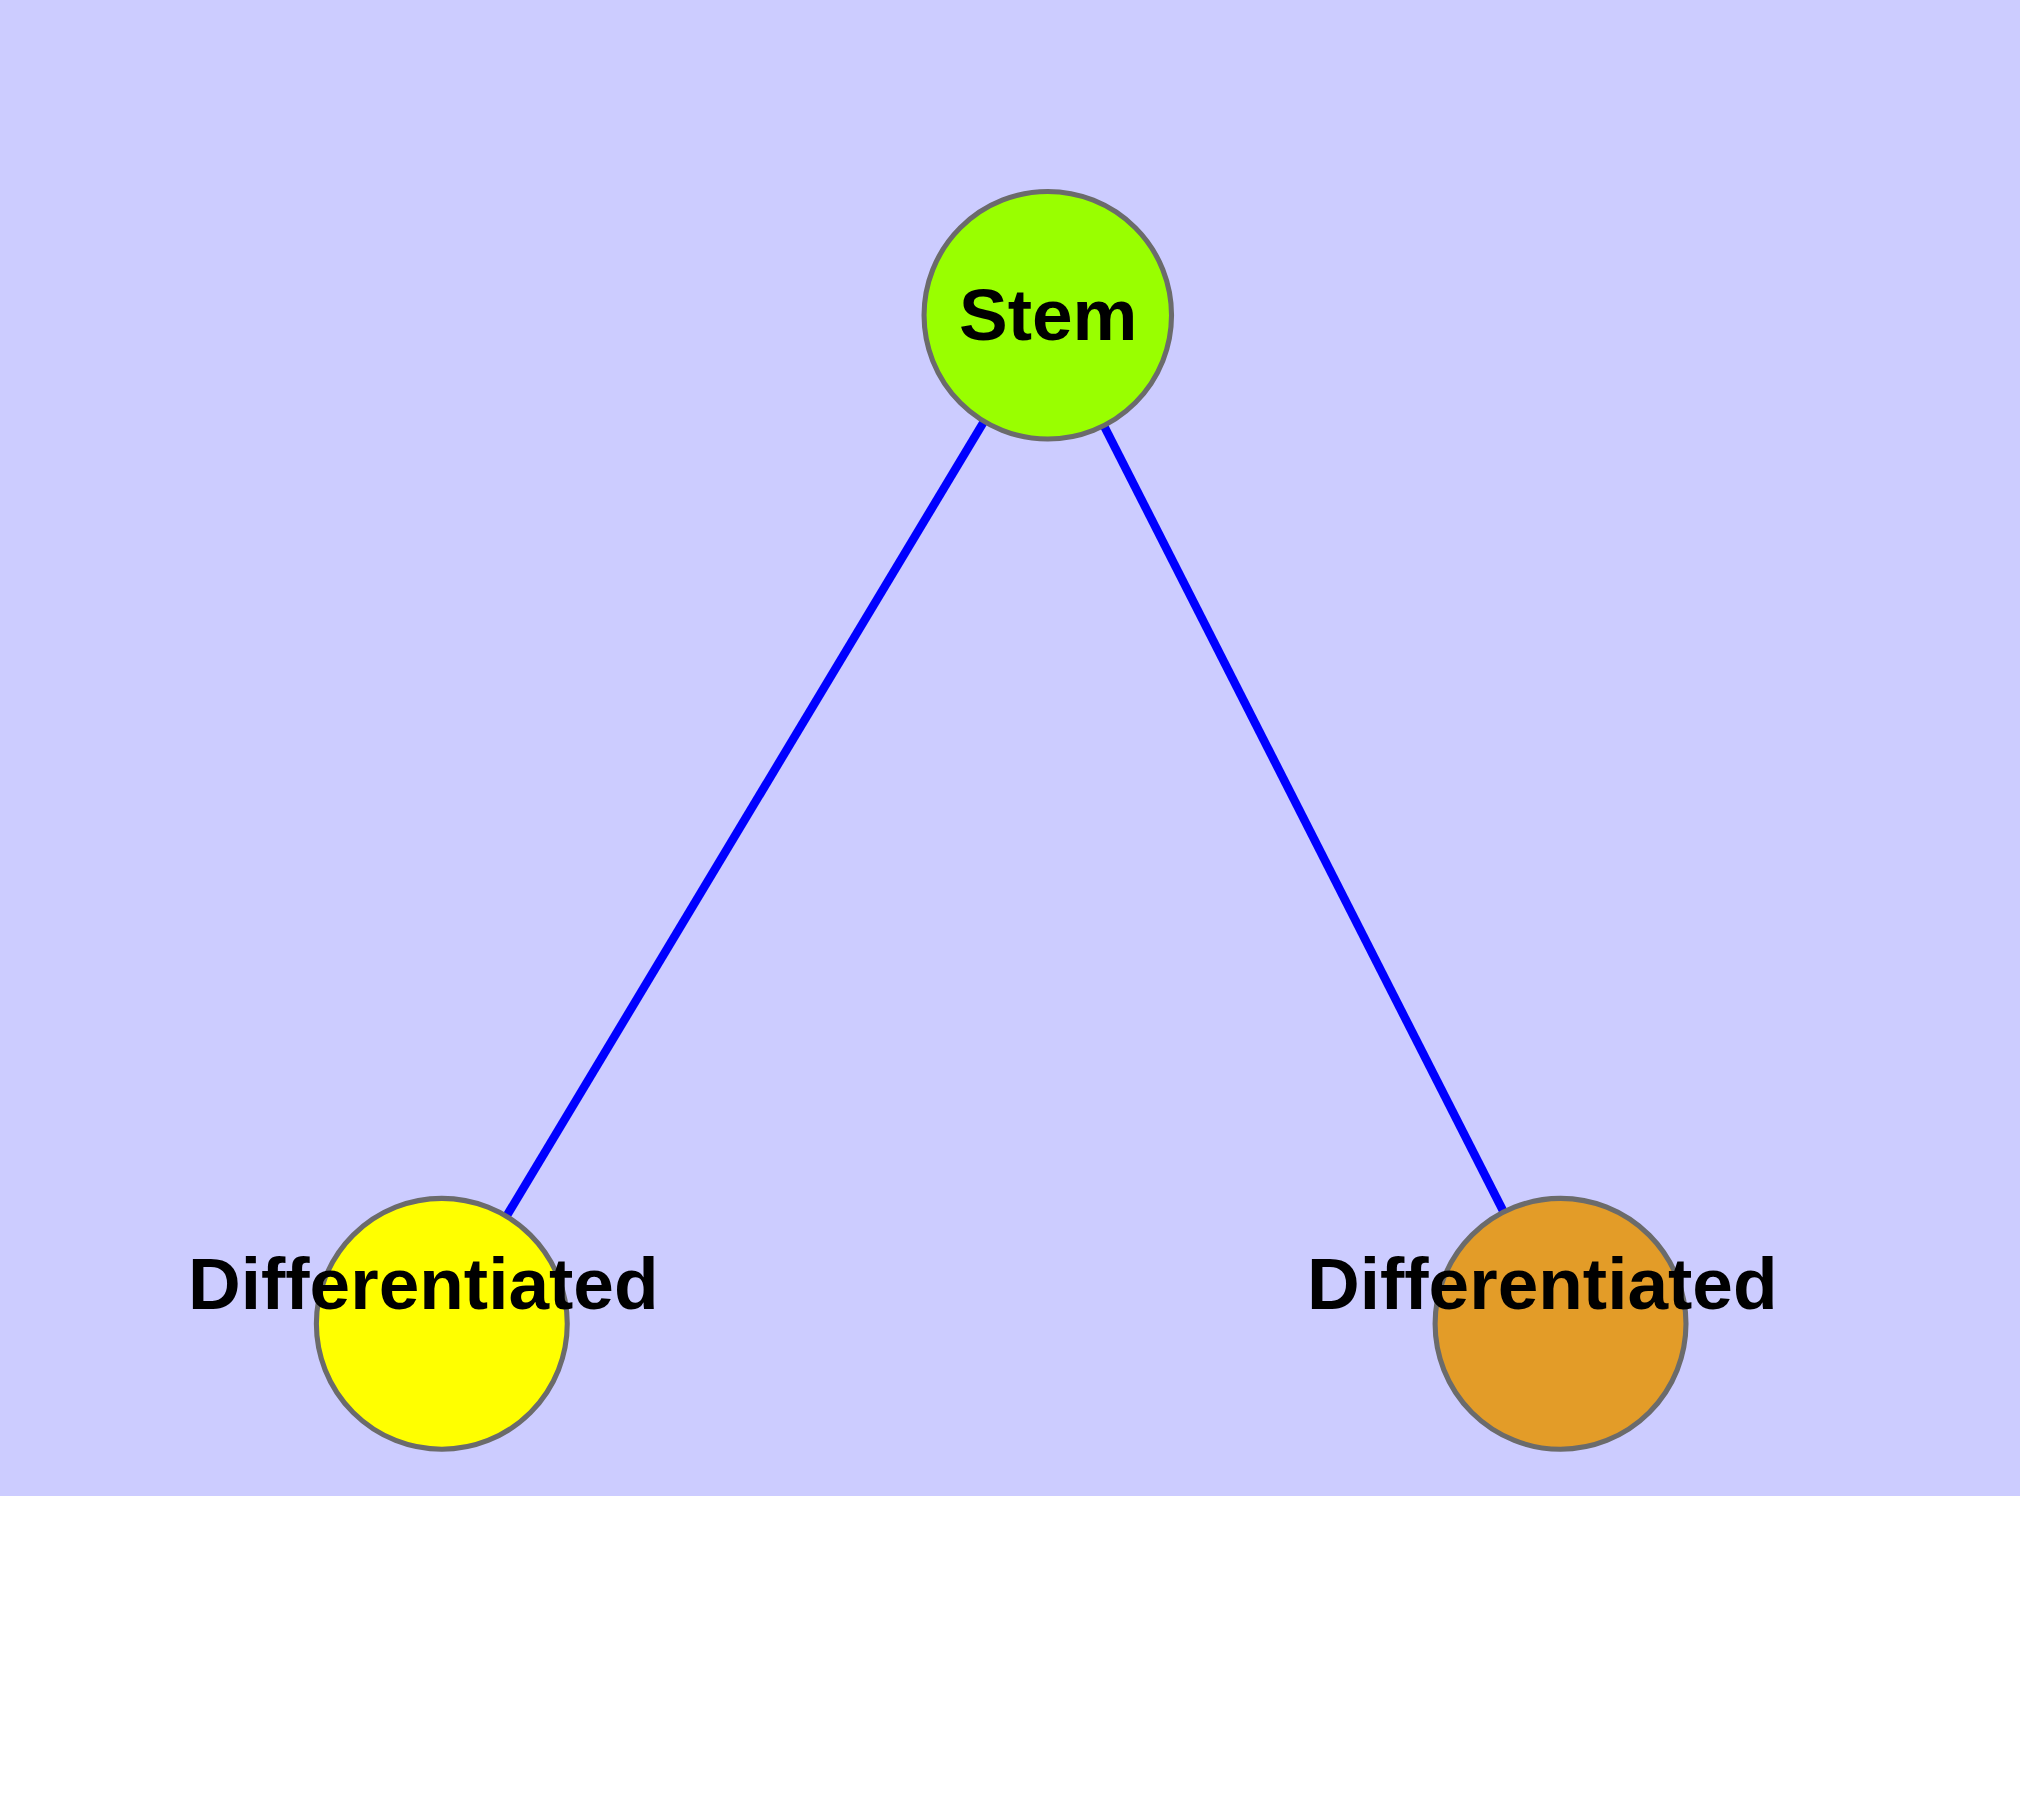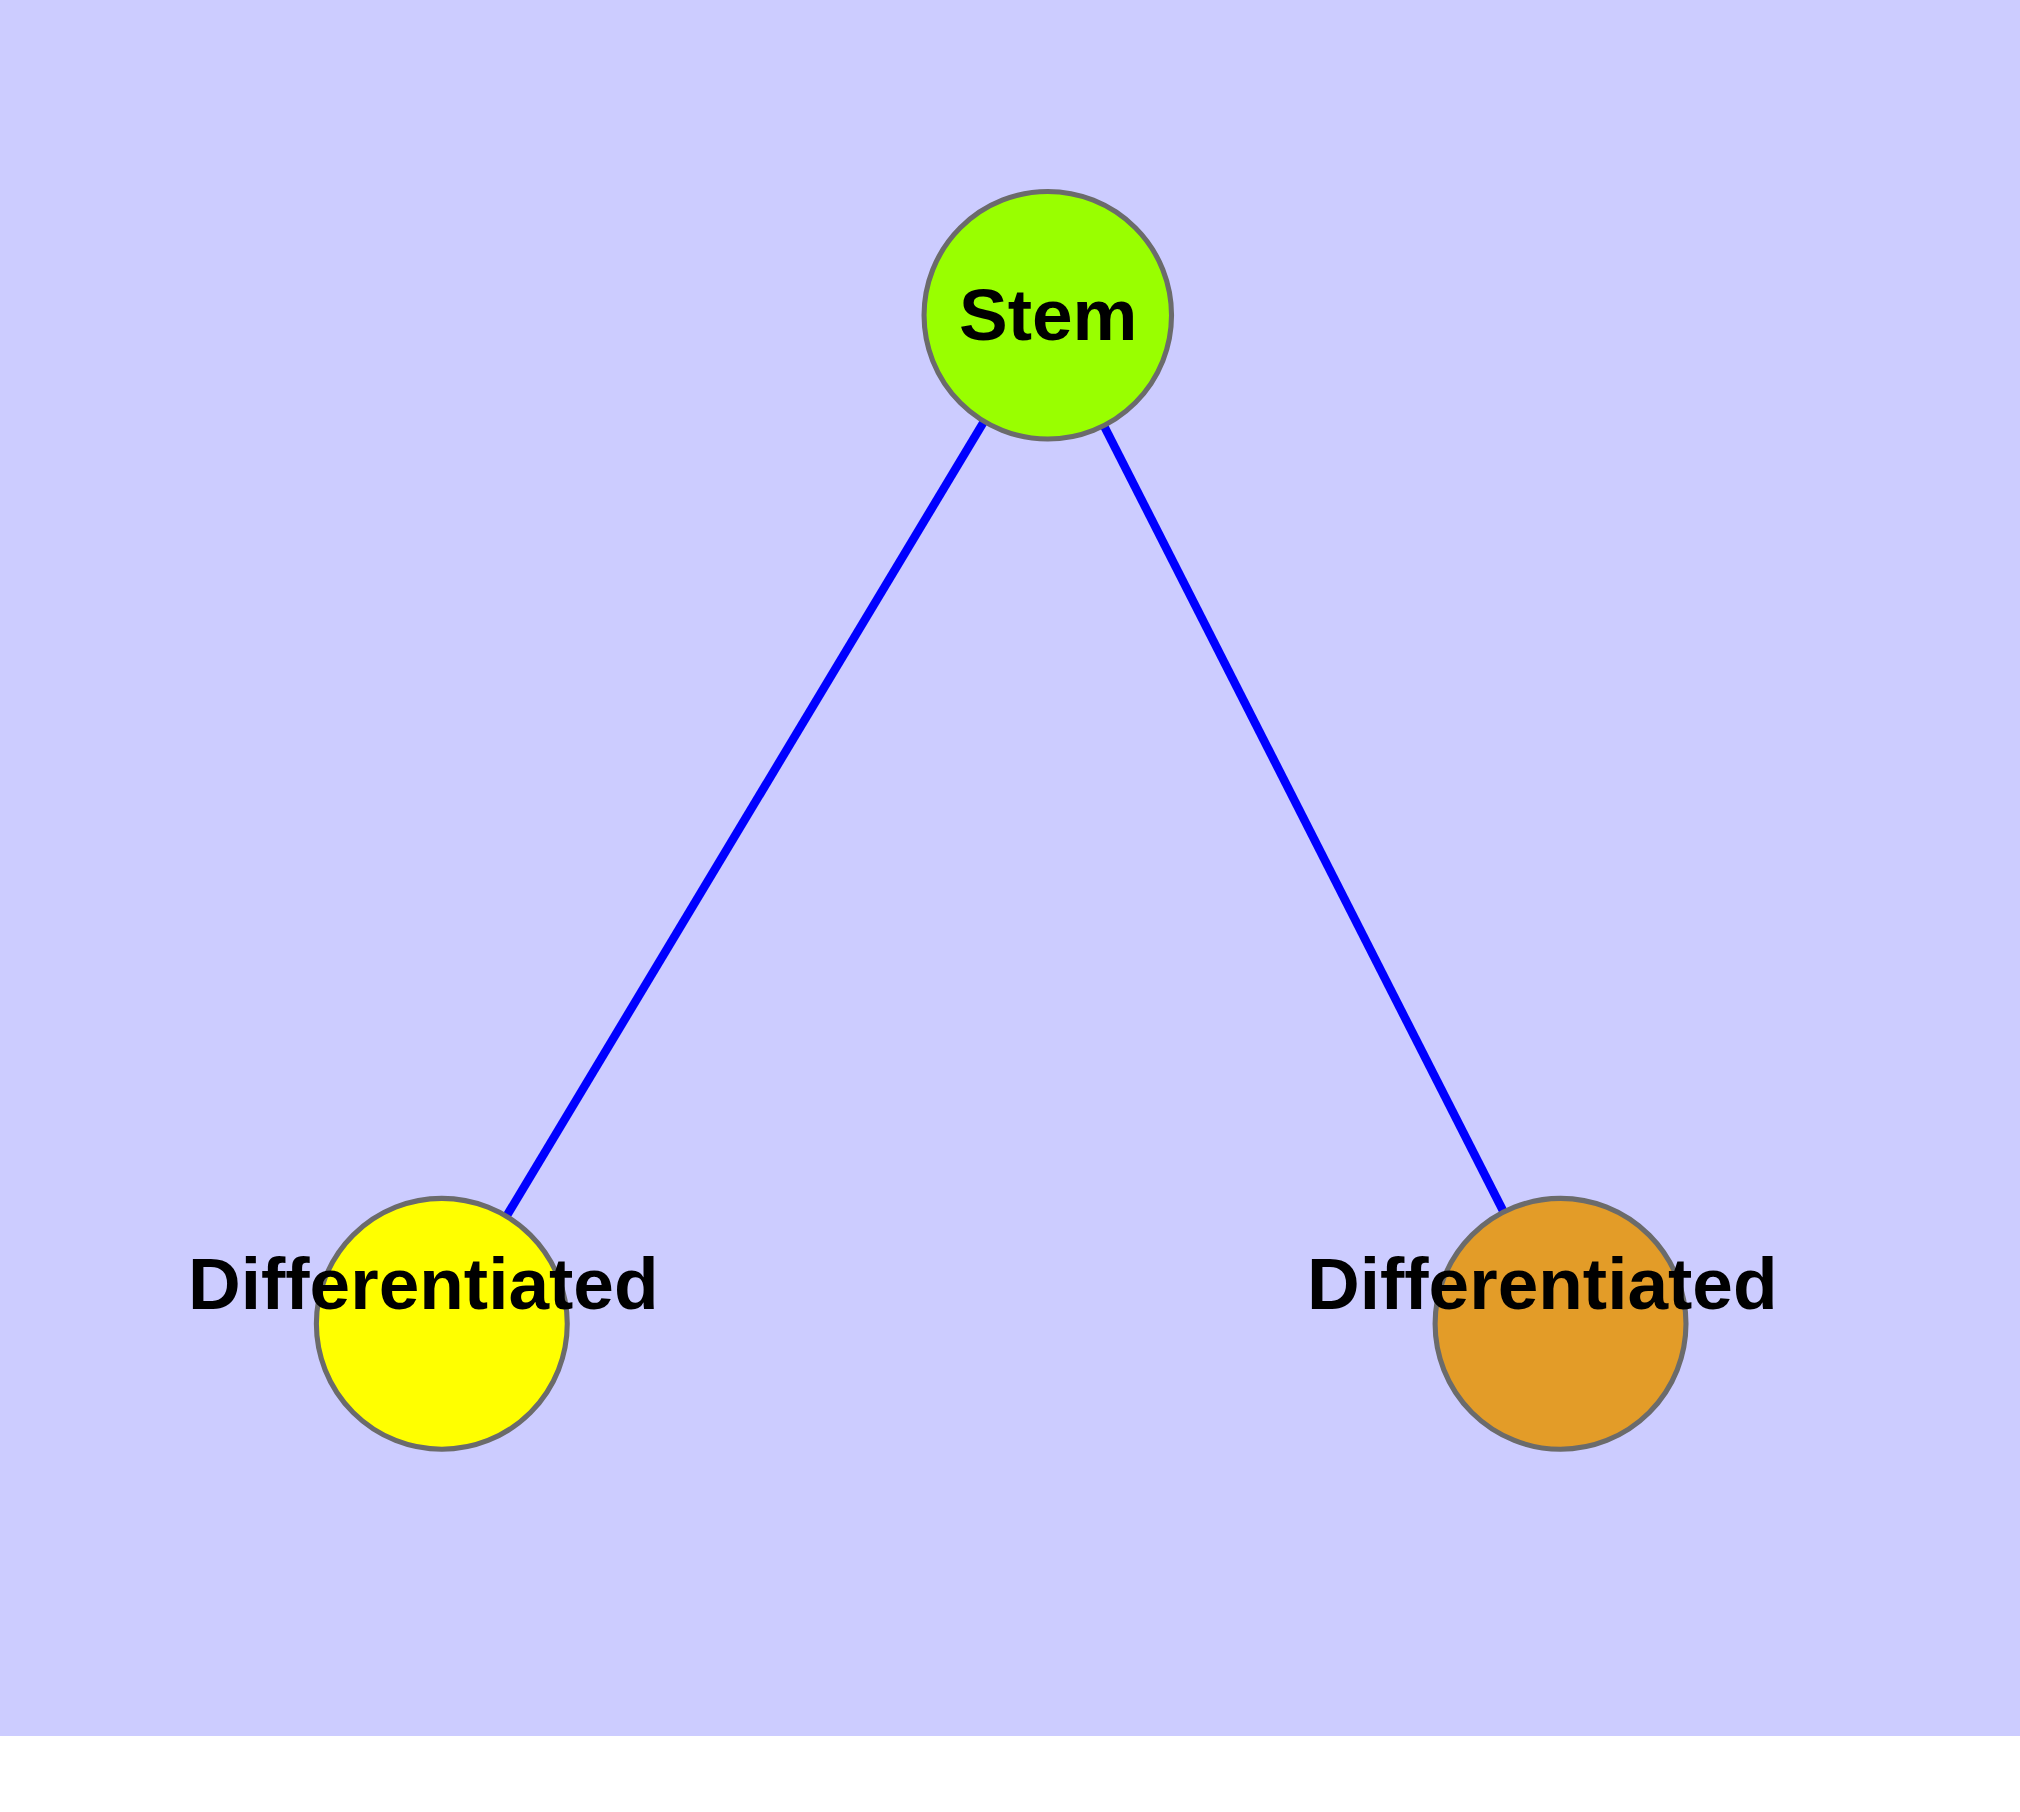--- a/index.html
+++ b/index.html
@@ -42,21 +42,21 @@
   .label-stem {
     font-size: 73px;
   }
   .label-leaf {
     font-size: 73px;
   }
 </style>
 </head>
 <body>
 
-<div id="canvas" style="width: 2021px; height: 1736px;">
+<div id="canvas" style="width: 2021px; height: 1496px;">
 
   <div id="graph-bg" style="width: 2021px; height: 1812px; background: rgb(204, 204, 255);"></div>
 
   <svg id="graph-svg" viewBox="0 0 2384 2138" style="width: 2021px; height: 1812px;">
     <g id="edge-layer">
         <line x1="1161.3213313919634" y1="496.29037152945943" x2="596.7087192095267" y2="1435.99527851841" stroke="#0000ff" stroke-width="10" stroke-linecap="butt"></line>
         <line x1="1301.7134540918207" y1="501.2545625938294" x2="1774.3801534379472" y2="1430.9626158531523" stroke="#0000ff" stroke-width="10" stroke-linecap="butt"></line>
       </g>
     <g id="node-layer">
         <circle cx="1236" cy="372" r="146" fill="#99ff00" stroke="#6b6b6b" stroke-width="6"></circle>

